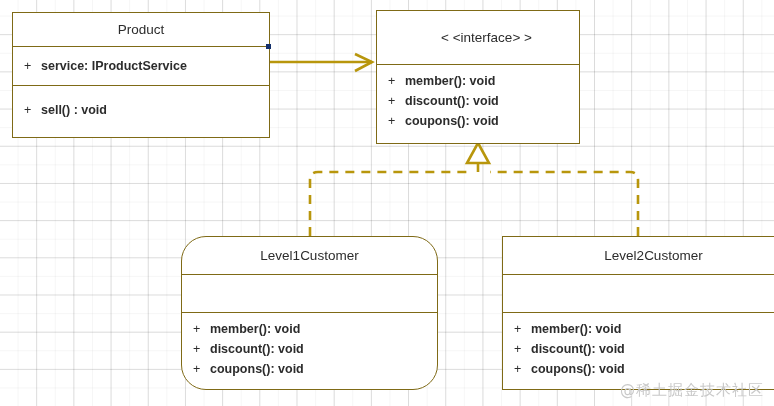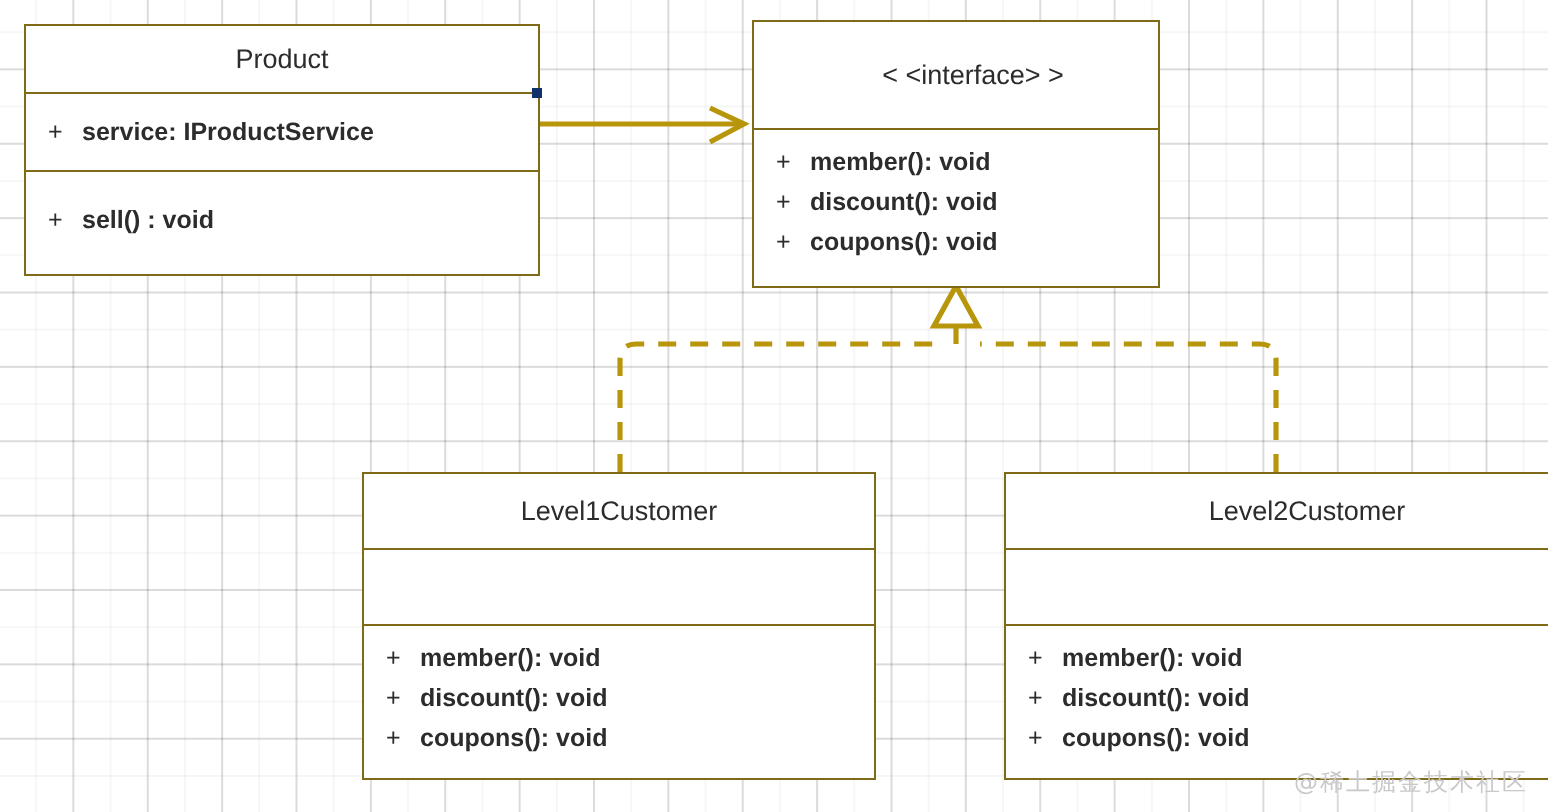--- a/index.html
+++ b/index.html
@@ -111,21 +111,21 @@
     width: 5px;
     height: 5px;
     background: #14306b;
     z-index: 6;
   }
 
   .watermark {
     position: absolute;
     right: 10px;
     bottom: 6px;
-    font-size: 12px;
+    font-size: 15px;
     color: #c9c9c9;
     letter-spacing: 1px;
     z-index: 5;
     white-space: nowrap;
     font-family: "DejaVu Sans", sans-serif;
   }
 </style>
 </head>
 <body>
 
@@ -183,21 +183,21 @@
         <span class="vis">+</span>
         <span class="sig">discount(): void</span>
       </div>
       <div class="member-row">
         <span class="vis">+</span>
         <span class="sig">coupons(): void</span>
       </div>
     </div>
   </div>
 
-  <div class="uml-box" style="left:181px; top:236px; width:257px; height:154px;">
+  <div class="uml-box" style="left:181px; top:236px; width:257px; height:154px;border-radius:25px;">
     <div class="compartment divided cls-title" style="height:38px;">
       <span>Level1Customer</span>
     </div>
     <div class="compartment divided empty-comp" style="height:38px;"></div>
     <div class="compartment members" style="height:74px;">
       <div class="member-row">
         <span class="vis">+</span>
         <span class="sig">member(): void</span>
       </div>
       <div class="member-row">

